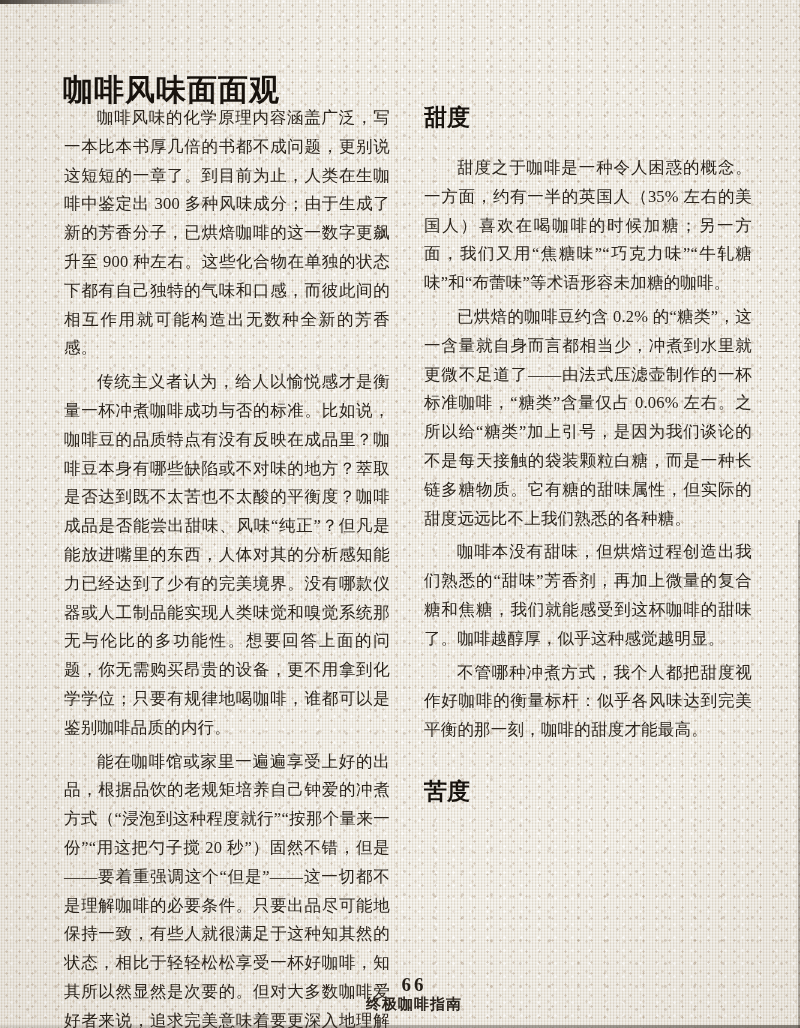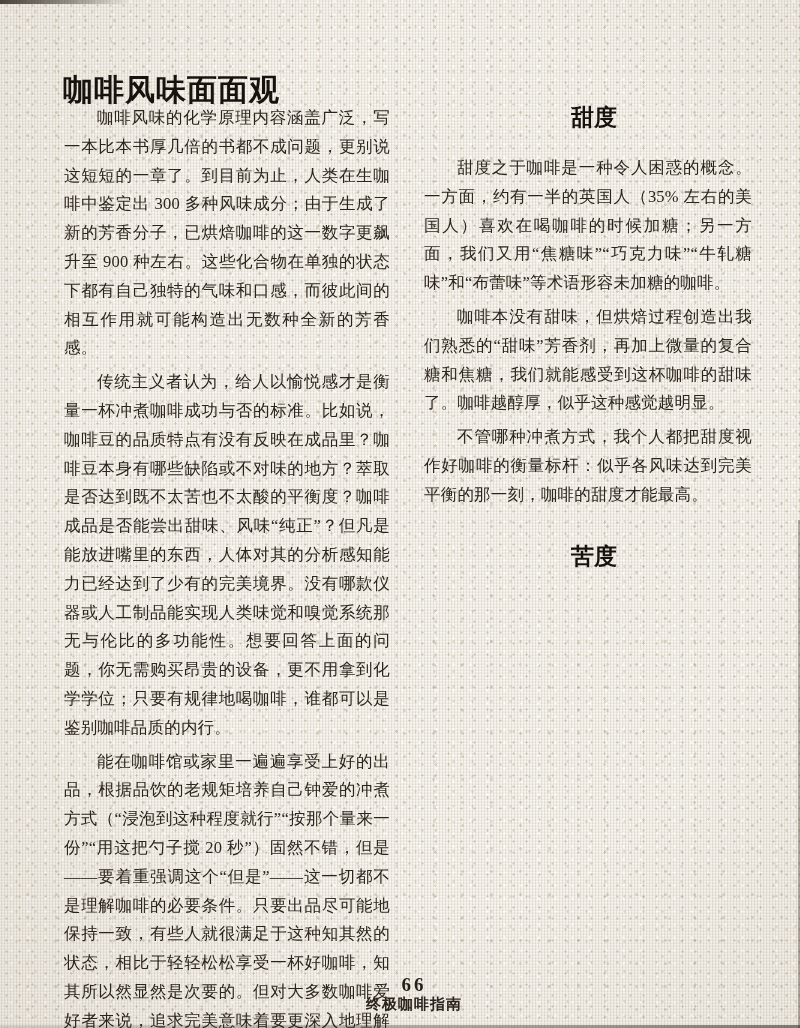--- a/index.html
+++ b/index.html
@@ -40,21 +40,21 @@
     margin:0 12px 5px 0;
     font-size:16.5px;line-height:28.8px;
     text-align:justify;text-justify:inter-character;
     text-indent:2em;
     letter-spacing:0.2px;
     color:#2b241c;
   }
   .section-heading{
     font-family:"DejaVu Sans","Liberation Sans",sans-serif;
     font-weight:bold;font-size:23px;line-height:30px;
-    color:#17120d;margin:0 0 22px 0;text-align:center;
+    color:#17120d;margin:0 0 22px 0;
   }
   .section-heading.second{margin-top:31px;}
   .footer{position:absolute;left:28px;width:772px;text-align:center;}
   .page-number{top:974px;font-weight:bold;font-size:19px;letter-spacing:3px;color:#241e17;}
   .footer-title{top:995px;font-family:"DejaVu Sans","Liberation Sans",sans-serif;
     font-weight:bold;font-size:15px;letter-spacing:1px;color:#2a231c;text-align:center;}
 </style>
 </head>
 <body>
 
@@ -68,20 +68,21 @@
 
   <div class="col col-left">
     <p>咖啡风味的化学原理内容涵盖广泛，写一本比本书厚几倍的书都不成问题，更别说这短短的一章了。到目前为止，人类在生咖啡中鉴定出 300 多种风味成分；由于生成了新的芳香分子，已烘焙咖啡的这一数字更飙升至 900 种左右。这些化合物在单独的状态下都有自己独特的气味和口感，而彼此间的相互作用就可能构造出无数种全新的芳香感。</p>
     <p>传统主义者认为，给人以愉悦感才是衡量一杯冲煮咖啡成功与否的标准。比如说，咖啡豆的品质特点有没有反映在成品里？咖啡豆本身有哪些缺陷或不对味的地方？萃取是否达到既不太苦也不太酸的平衡度？咖啡成品是否能尝出甜味、风味“纯正”？但凡是能放进嘴里的东西，人体对其的分析感知能力已经达到了少有的完美境界。没有哪款仪器或人工制品能实现人类味觉和嗅觉系统那无与伦比的多功能性。想要回答上面的问题，你无需购买昂贵的设备，更不用拿到化学学位；只要有规律地喝咖啡，谁都可以是鉴别咖啡品质的内行。</p>
     <p>能在咖啡馆或家里一遍遍享受上好的出品，根据品饮的老规矩培养自己钟爱的冲煮方式（“浸泡到这种程度就行”“按那个量来一份”“用这把勺子搅 20 秒”）固然不错，但是——要着重强调这个“但是”——这一切都不是理解咖啡的必要条件。只要出品尽可能地保持一致，有些人就很满足于这种知其然的状态，相比于轻轻松松享受一杯好咖啡，知其所以然显然是次要的。但对大多数咖啡爱好者来说，追求完美意味着要更深入地理解为何不同的操作能产出不同的结果。理解了咖啡风味的原理，我们就能开启让咖啡好上加好的神秘大门。</p>
   </div>
 
   <div class="col col-right">
     <h2 class="section-heading">甜度</h2>
     <p>甜度之于咖啡是一种令人困惑的概念。一方面，约有一半的英国人（35% 左右的美国人）喜欢在喝咖啡的时候加糖；另一方面，我们又用“焦糖味”“巧克力味”“牛轧糖味”和“布蕾味”等术语形容未加糖的咖啡。</p>
+    <p>已烘焙的咖啡豆约含 0.2% 的“糖类”，这一含量就自身而言都相当少，冲煮到水里就更微不足道了——由法式压滤壶制作的一杯标准咖啡，“糖类”含量仅占 0.06% 左右。之所以给“糖类”加上引号，是因为我们谈论的不是每天接触的袋装颗粒白糖，而是一种长链多糖物质。它有糖的甜味属性，但实际的甜度远远比不上我们熟悉的各种糖。</p>
     <p>咖啡本没有甜味，但烘焙过程创造出我们熟悉的“甜味”芳香剂，再加上微量的复合糖和焦糖，我们就能感受到这杯咖啡的甜味了。咖啡越醇厚，似乎这种感觉越明显。</p>
     <p>不管哪种冲煮方式，我个人都把甜度视作好咖啡的衡量标杆：似乎各风味达到完美平衡的那一刻，咖啡的甜度才能最高。</p>
 
     <h2 class="section-heading second">苦度</h2>
   </div>
 
   <div class="footer page-number" style="position:absolute;">66</div>
   <div class="footer footer-title" style="position:absolute;">终极咖啡指南</div>
 </div>
 

